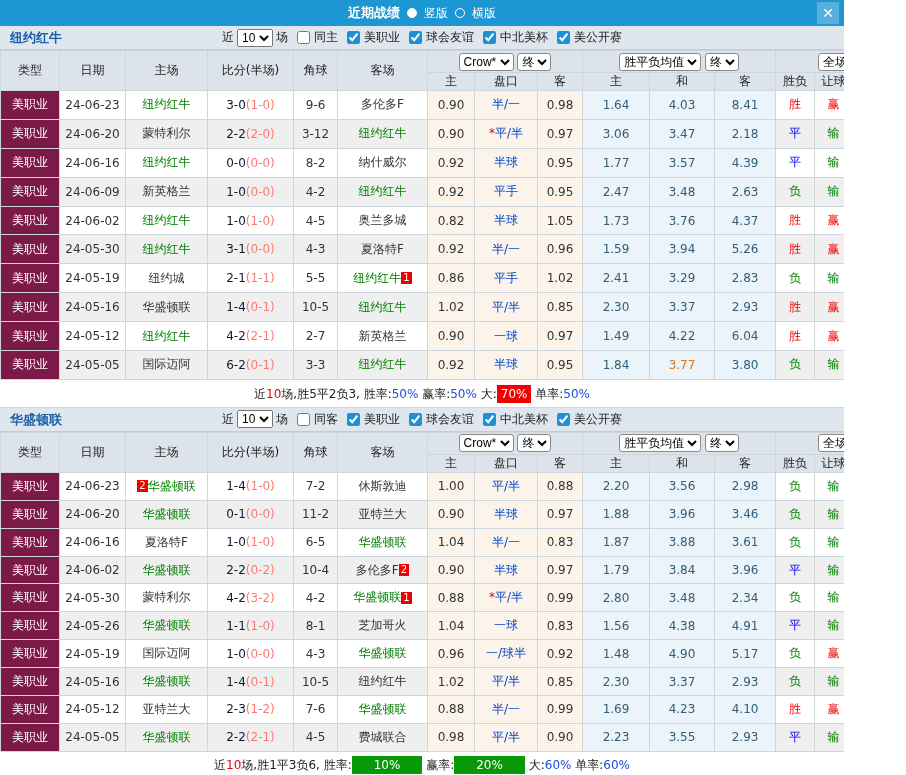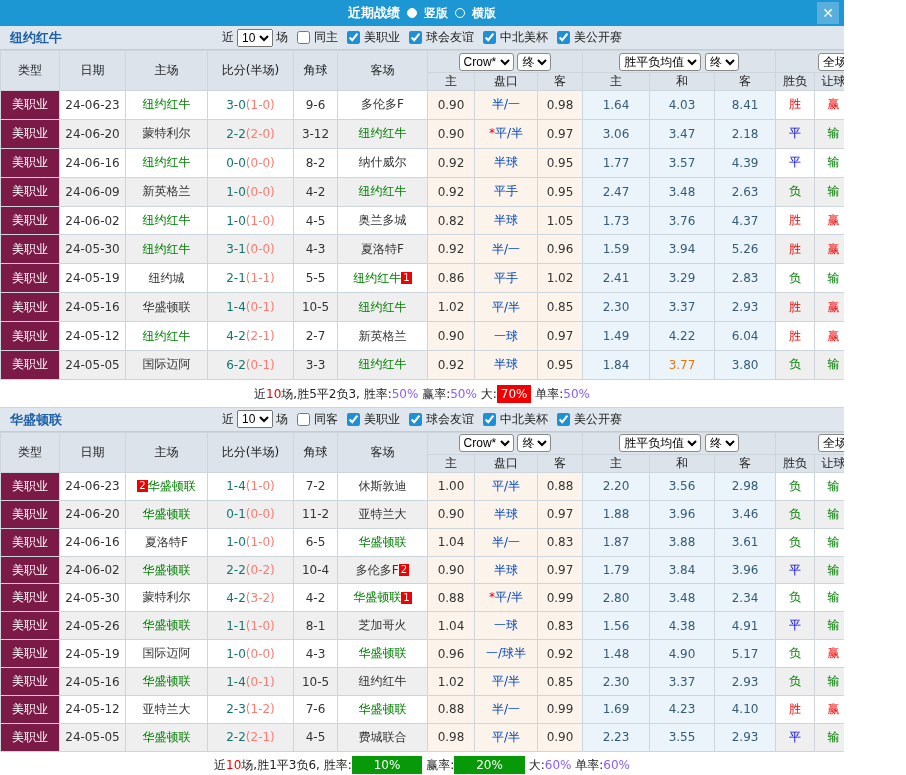--- a/index.html
+++ b/index.html
@@ -7,21 +7,21 @@
   body { width:906px; font-family:"DejaVu Sans","Liberation Sans",sans-serif; }
   .window { width:844px; height:775px; background:#fff; position:relative; overflow:hidden; }
 
   
   .titlebar { height:26px; background:#1d97d4; position:relative;
               display:flex; align-items:center; justify-content:center; gap:7px; }
   .titlebar .ttl { color:#fff; font-size:13px; font-weight:bold; }
   .radio { width:10px; height:10px; border:1px solid #fff; border-radius:50%;
            display:inline-block; vertical-align:middle; }
   .radio.sel { background:#fff; }
-  .radio-lbl { color:#fff; font-size:12px;font-weight:bold; }
+  .radio-lbl { color:#fff; font-size:12px; }
   .closebtn { position:absolute; right:5px; top:2px; width:22px; height:22px;
               background:#58aedd; color:#fff; font-size:14px; font-weight:bold;
               display:flex; align-items:center; justify-content:center; cursor:pointer; }
 
   
   .filterbar { height:24px; background:#dfe6ed; border-bottom:1px solid #c2ccd5;
                position:relative; display:flex; align-items:center; justify-content:center;
                font-size:12px; color:#222; }
   .teamname { position:absolute; left:10px; top:0; height:24px; line-height:24px;
               color:#1a5fa8; font-size:13px; font-weight:bold; }
@@ -39,33 +39,33 @@
                  border-radius:3px; vertical-align:middle; }
   tbody td { color:#333; }
   .s1 tbody tr { height:28.9px; }
   .s2 tbody tr { height:27.9px; }
   tbody tr.alt td { background:#efefef; }
   td.type { background:#7c1a47 !important; color:#fff; }
   td.crow { background:#fcf4ea !important; color:#333;margin-left:33px; }
   td.avgc { background:#eaf4fa !important; color:#335c77; }
   td.handicap { color:#0046c8; }
   td.handicap .star { color:#e00000; }
-  .score-main { color:#0f766e; }
+  .score-main { color:#0f172a; }
   .score-half { color:#ff7a6e; }
   .tgreen { color:#008000; }
   .badge { display:inline-block; background:#f00000; color:#fff; font-size:10px;
            line-height:12px; padding:0 2px; vertical-align:middle; }
   .hl { color:#e8760a; }
   .c-red { color:#f00000; } .c-blue { color:#0000f0; } .c-green { color:#008000; }
 
   
   .summary { height:28px; line-height:28px; text-align:center; font-size:12px;
              color:#222; background:#fff; border-bottom:1px solid #cdd6dd; }
   .summary .p-red { color:#f00000; }
-  .summary .p-blue { color:#8b5cf6; }
+  .summary .p-blue { color:#1d4ed8; }
   .summary .bg-red { background:#f00000; color:#fff; padding:2px 4px; }
   .summary .bg-green { background:#089908; color:#fff; padding:2px 22px; }
   .s2 .summary { border-bottom:none; height:27px; line-height:27px; }
 </style>
 </head>
 <body>
 
 <div class="window">
 
   <div class="titlebar">

